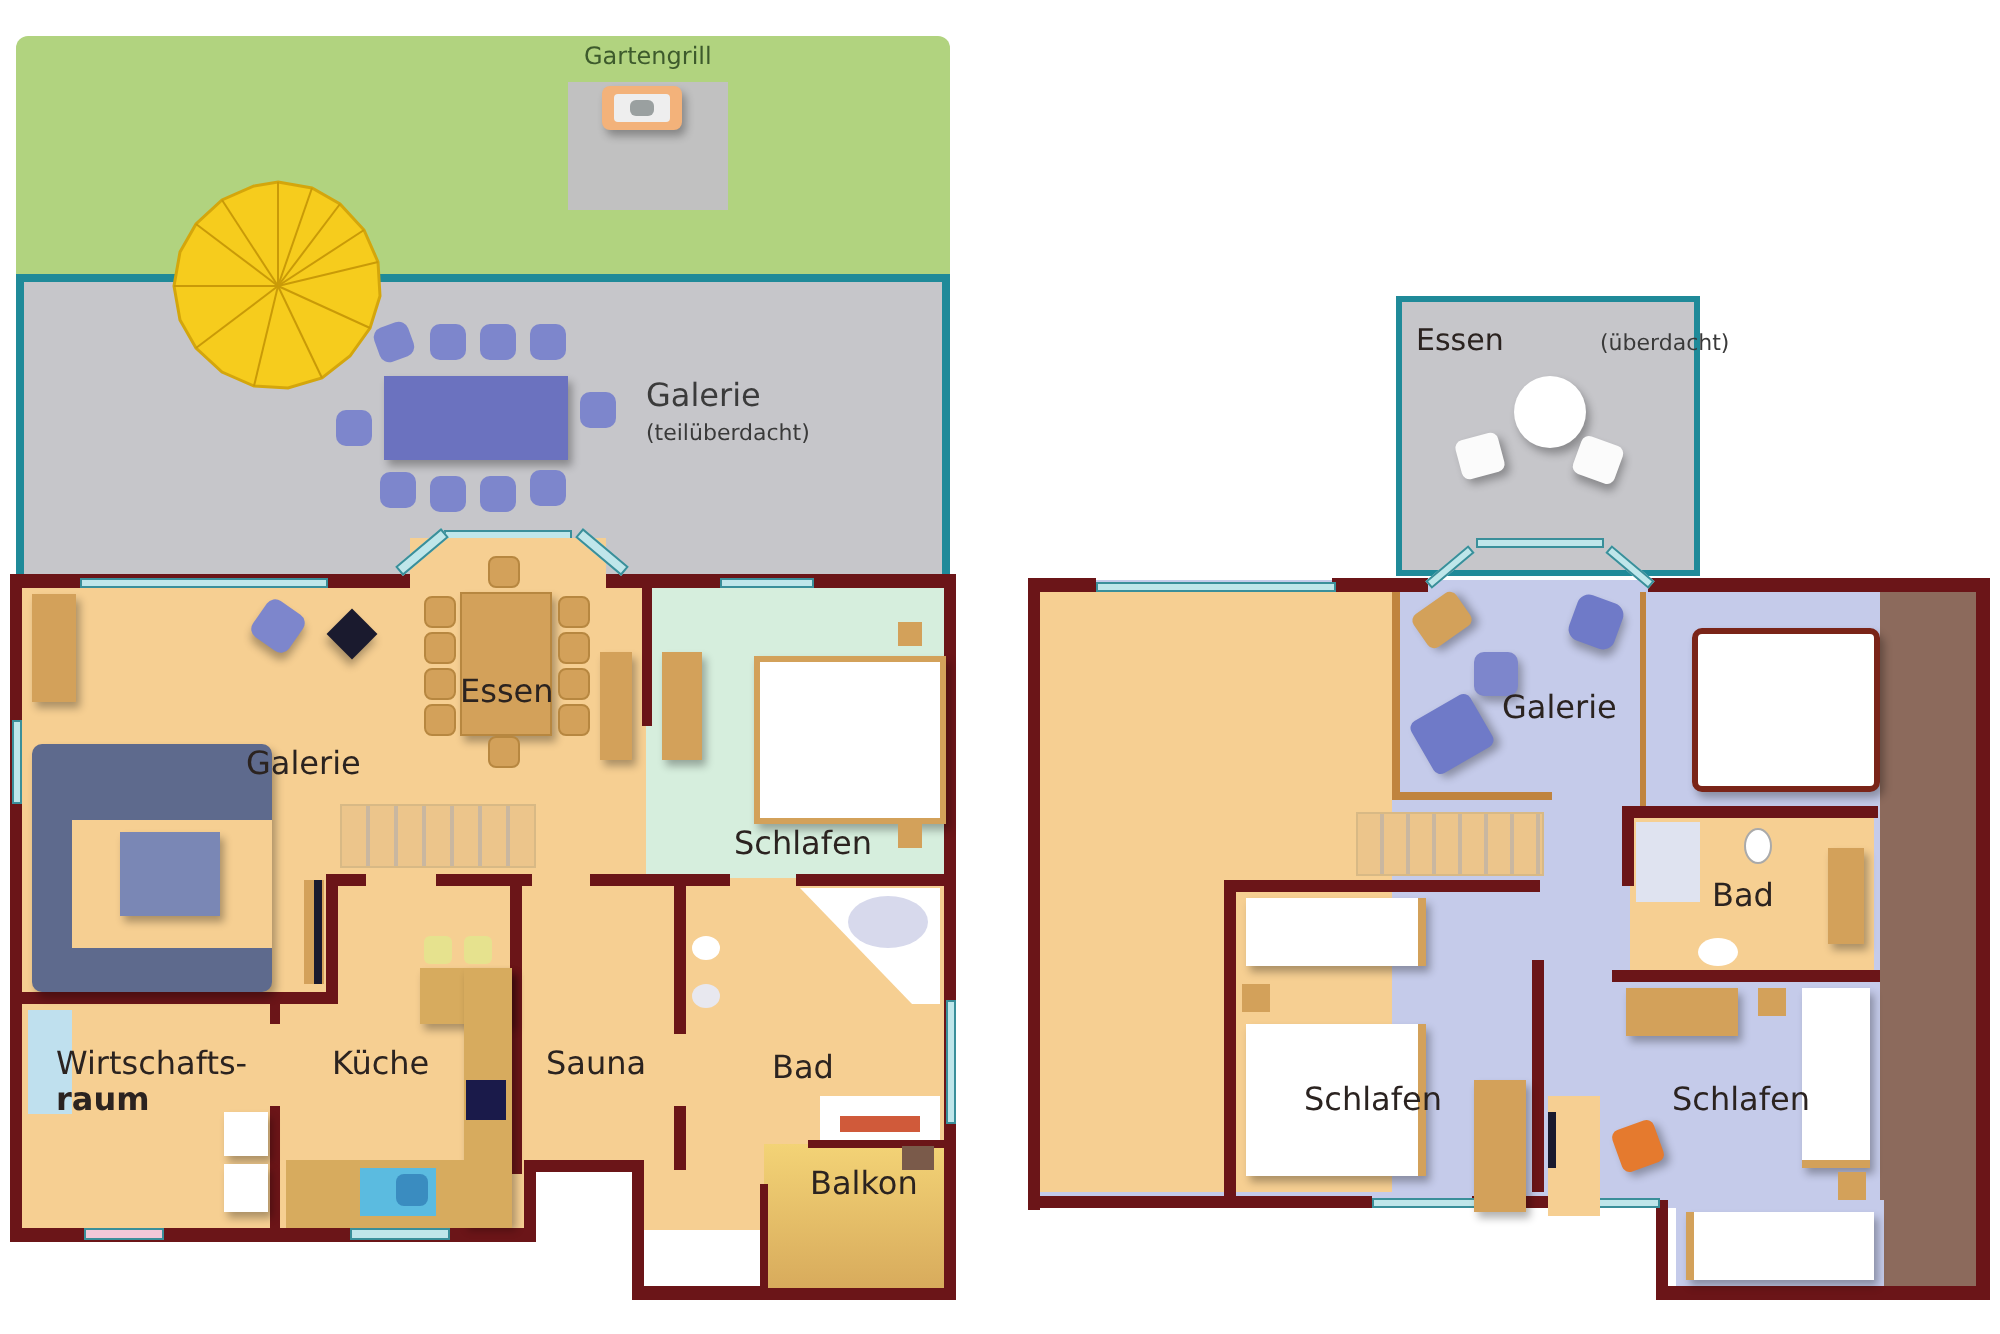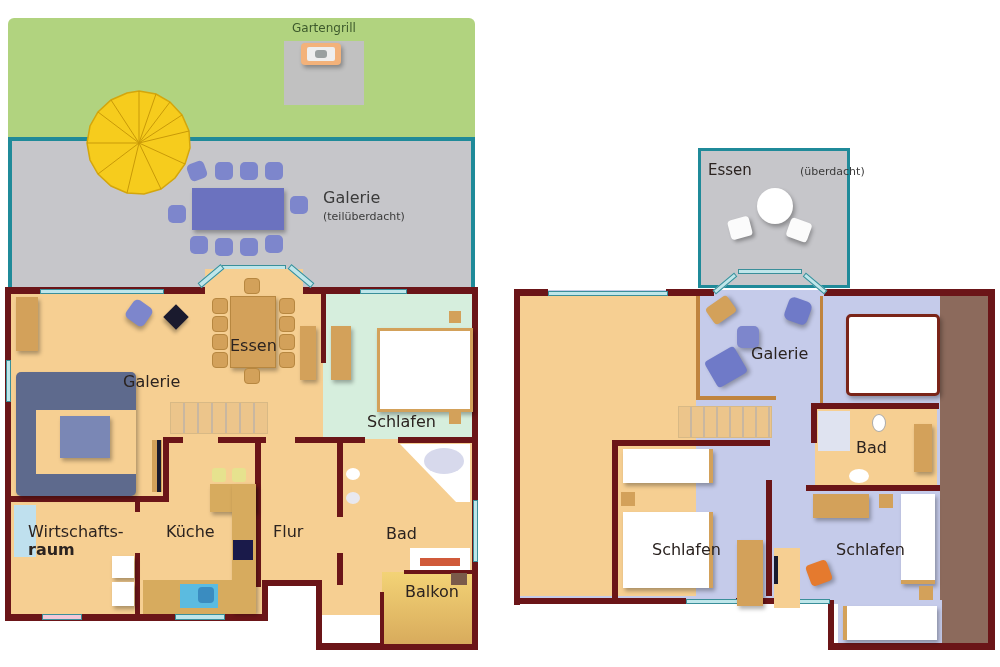--- a/index.html
+++ b/index.html
@@ -144,21 +144,21 @@
   <div class="abs shadow" style="left:232px;top:484px;width:24px;height:128px;background:#d7ab5e;"></div>
   <div class="abs" style="left:143px;top:580px;width:113px;height:34px;background:#d7ab5e;"></div>
   <div class="abs" style="left:212px;top:468px;width:14px;height:14px;background:#e6e28e;border-radius:3px;"></div>
   <div class="abs" style="left:232px;top:468px;width:14px;height:14px;background:#e6e28e;border-radius:3px;"></div>
   <div class="abs" style="left:233px;top:540px;width:20px;height:20px;background:#1a1a4a;"></div>
   <div class="abs" style="left:180px;top:584px;width:38px;height:24px;background:#5bbbe0;">
     <div class="abs" style="left:18px;top:3px;width:16px;height:16px;background:#3a8cc0;border-radius:4px;"></div>
   </div>
   <div class="lbl" style="left:166px;top:522px;">Küche</div>
 
-  <div class="lbl" style="left:273px;top:522px;">Flur</div>
+  <div class="lbl" style="left:273px;top:522px;">Sauna</div>
 
   <div class="abs" style="left:400px;top:444px;width:70px;height:58px;background:#fff;clip-path:polygon(0 0,100% 0,100% 100%,80% 100%);"></div>
   <div class="abs" style="left:424px;top:448px;width:40px;height:26px;background:#d7d9ec;border-radius:50%;"></div>
   <div class="abs" style="left:346px;top:468px;width:14px;height:12px;background:#fff;border-radius:50%;"></div>
   <div class="abs" style="left:346px;top:492px;width:14px;height:12px;background:#e8e8ef;border-radius:50%;"></div>
   <div class="abs" style="left:410px;top:548px;width:60px;height:22px;background:#fff;">
     <div class="abs" style="left:10px;top:10px;width:40px;height:8px;background:#d05a3a;"></div>
   </div>
   <div class="lbl" style="left:386px;top:524px;">Bad</div>
 

